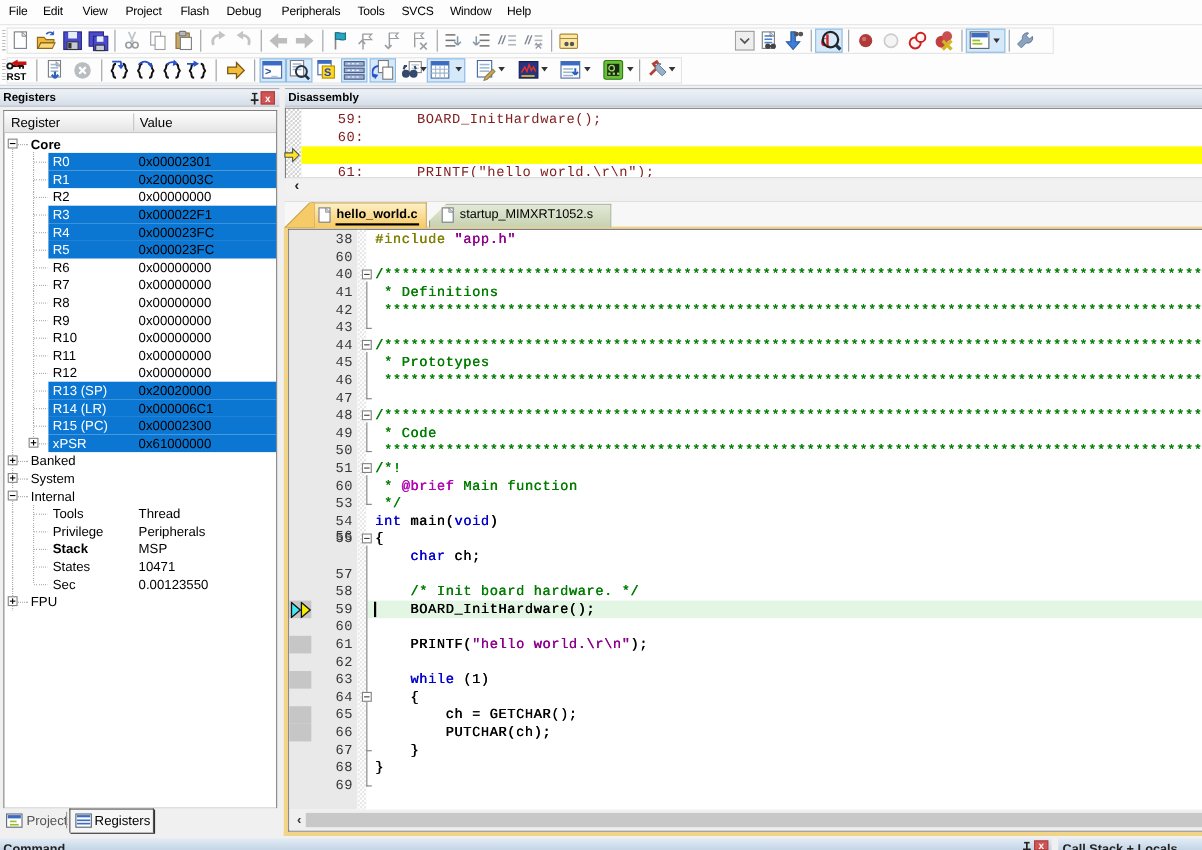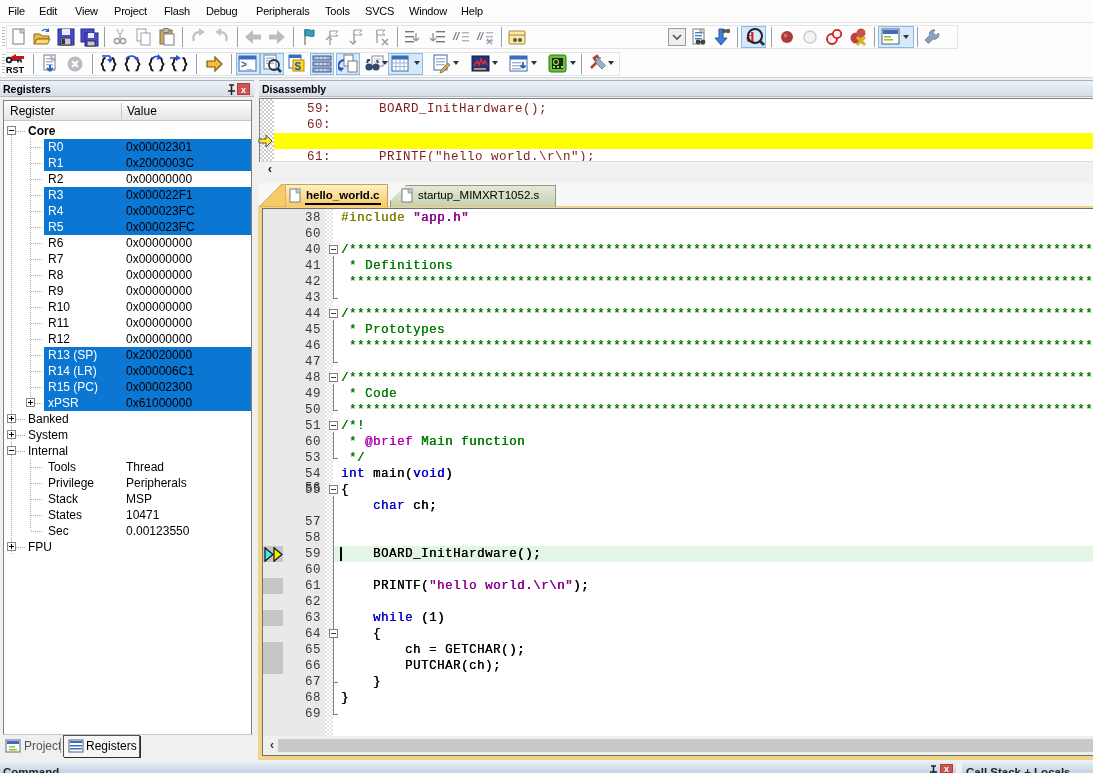--- a/index.html
+++ b/index.html
@@ -421,21 +421,21 @@
       <span class="rn">xPSR</span>
       <span class="rv">0x61000000</span>
     </div>
 <div class="rrow" style="left:28px;top:411px;font-weight:normal">Banked</div>
 <div class="rrow" style="left:28px;top:427px;font-weight:normal">System</div>
 <div class="rrow" style="left:28px;top:443px;font-weight:normal">Internal</div>
 <div class="rrow" style="left:48px;top:459px;font-weight:normal">Tools</div>
 <div class="rval" style="top:459px">Thread</div>
 <div class="rrow" style="left:48px;top:475px;font-weight:normal">Privilege</div>
 <div class="rval" style="top:475px">Peripherals</div>
-<div class="rrow" style="left:48px;top:491px;font-weight:normal">Stack</div>
+<div class="rrow" style="left:48px;top:491px;font-weight:bold">Stack</div>
 <div class="rval" style="top:491px">MSP</div>
 <div class="rrow" style="left:48px;top:507px;font-weight:normal">States</div>
 <div class="rval" style="top:507px">10471</div>
 <div class="rrow" style="left:48px;top:523px;font-weight:normal">Sec</div>
 <div class="rval" style="top:523px">0.00123550</div>
 <div class="rrow" style="left:28px;top:539px;font-weight:normal">FPU</div>
 <div class="abs" style="left:16px;top:131px;width:10px;height:1px;background:repeating-linear-gradient(90deg,#aaa 0 1px,transparent 1px 2px)"></div>
 <div class="abs" style="left:16px;top:419px;width:10px;height:1px;background:repeating-linear-gradient(90deg,#aaa 0 1px,transparent 1px 2px)"></div>
 <div class="abs" style="left:16px;top:435px;width:10px;height:1px;background:repeating-linear-gradient(90deg,#aaa 0 1px,transparent 1px 2px)"></div>
 <div class="abs" style="left:16px;top:451px;width:10px;height:1px;background:repeating-linear-gradient(90deg,#aaa 0 1px,transparent 1px 2px)"></div>
@@ -617,20 +617,21 @@
 <div class="ln" style="top:338px"><span class="c"> ***********************************************************************************************</span></div>
 <div class="ln" style="top:370px"><span class="c">/***********************************************************************************************</span></div>
 <div class="ln" style="top:386px"><span class="c"> * Code</span></div>
 <div class="ln" style="top:402px"><span class="c"> ***********************************************************************************************</span></div>
 <div class="ln" style="top:418px"><span class="c">/*!</span></div>
 <div class="ln" style="top:434px"><span class="c"> * </span><span class="m">@brief</span><span class="c"> Main function</span></div>
 <div class="ln" style="top:450px"><span class="c"> */</span></div>
 <div class="ln" style="top:466px"><span class="k">int</span> main(<span class="k">void</span>)</div>
 <div class="ln" style="top:482px">{</div>
 <div class="ln" style="top:498px">    <span class="k">char</span> ch;</div>
+<div class="ln" style="top:530px">    <span class="c">/* Init board hardware. */</span></div>
 <div class="ln" style="top:546px">    BOARD_InitHardware();</div>
 <div class="ln" style="top:578px">    PRINTF(<span class="s">"hello world.\r\n"</span>);</div>
 <div class="ln" style="top:610px">    <span class="k">while</span> (1)</div>
 <div class="ln" style="top:626px">    {</div>
 <div class="ln" style="top:642px">        ch = GETCHAR();</div>
 <div class="ln" style="top:658px">        PUTCHAR(ch);</div>
 <div class="ln" style="top:674px">    }</div>
 <div class="ln" style="top:690px">}</div>
 <div class="abs" style="left:340px;top:547px;width:2px;height:14px;background:#000"></div>
 <div class="abs" style="left:263px;top:736px;width:830px;height:19px;background:#efefef"></div>

